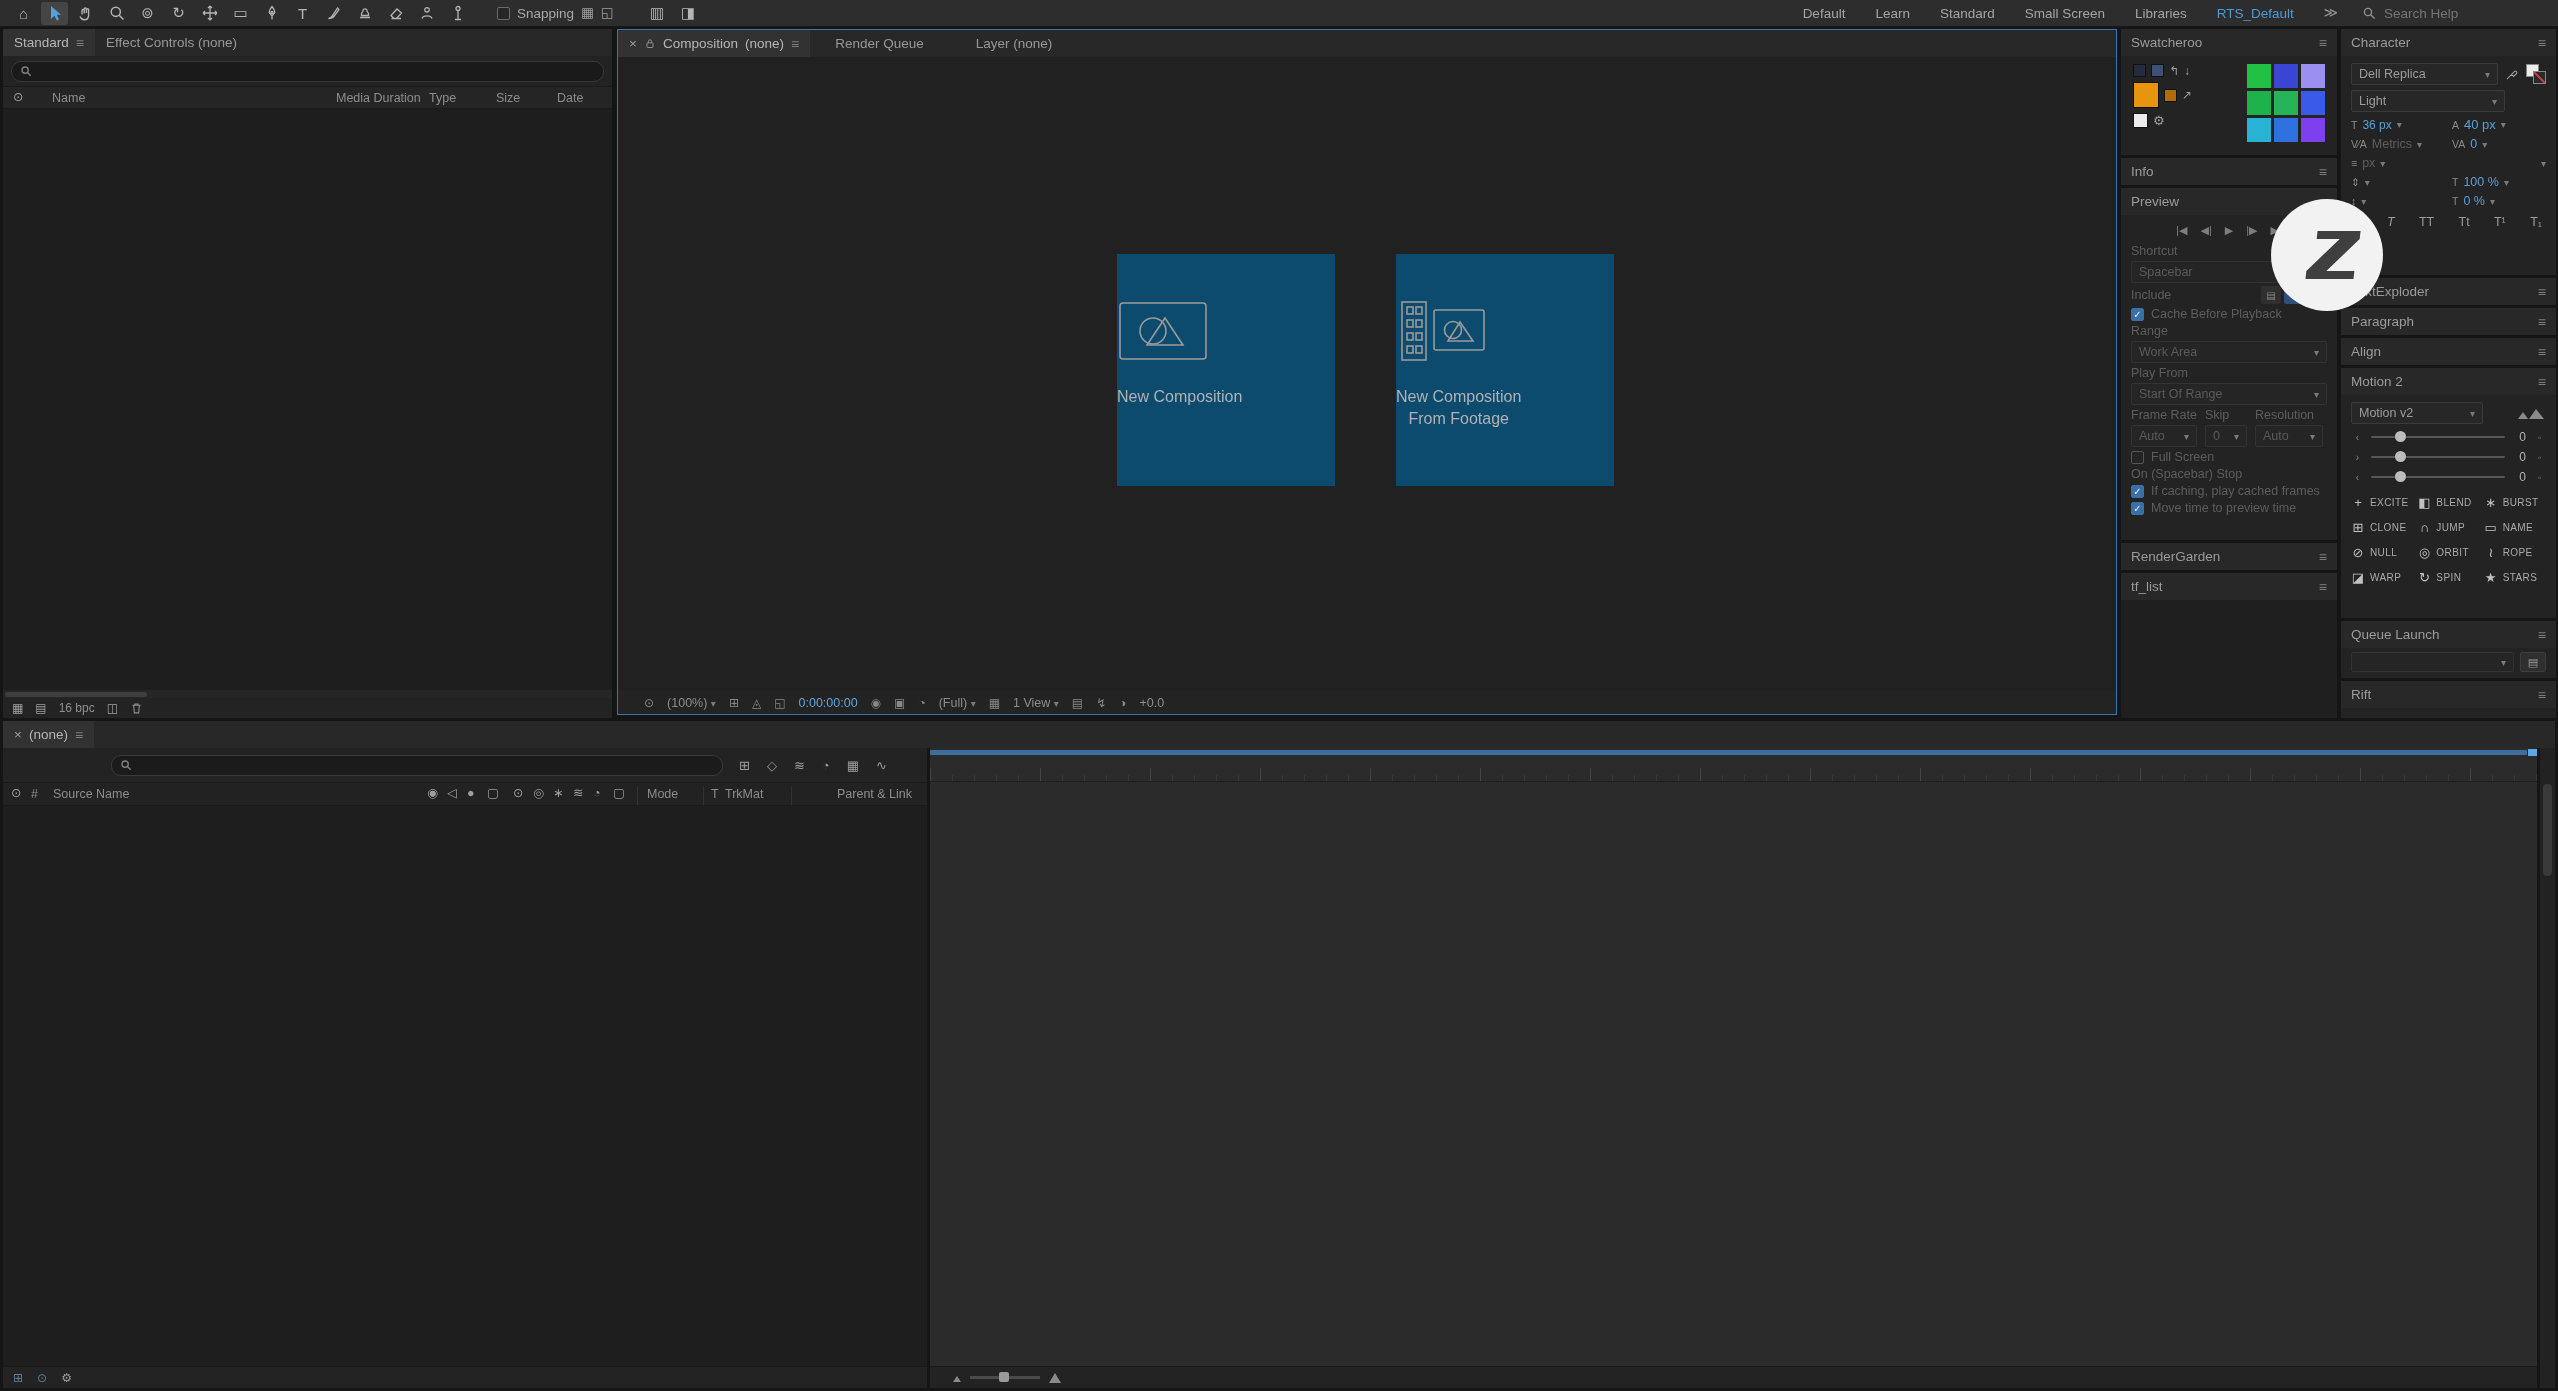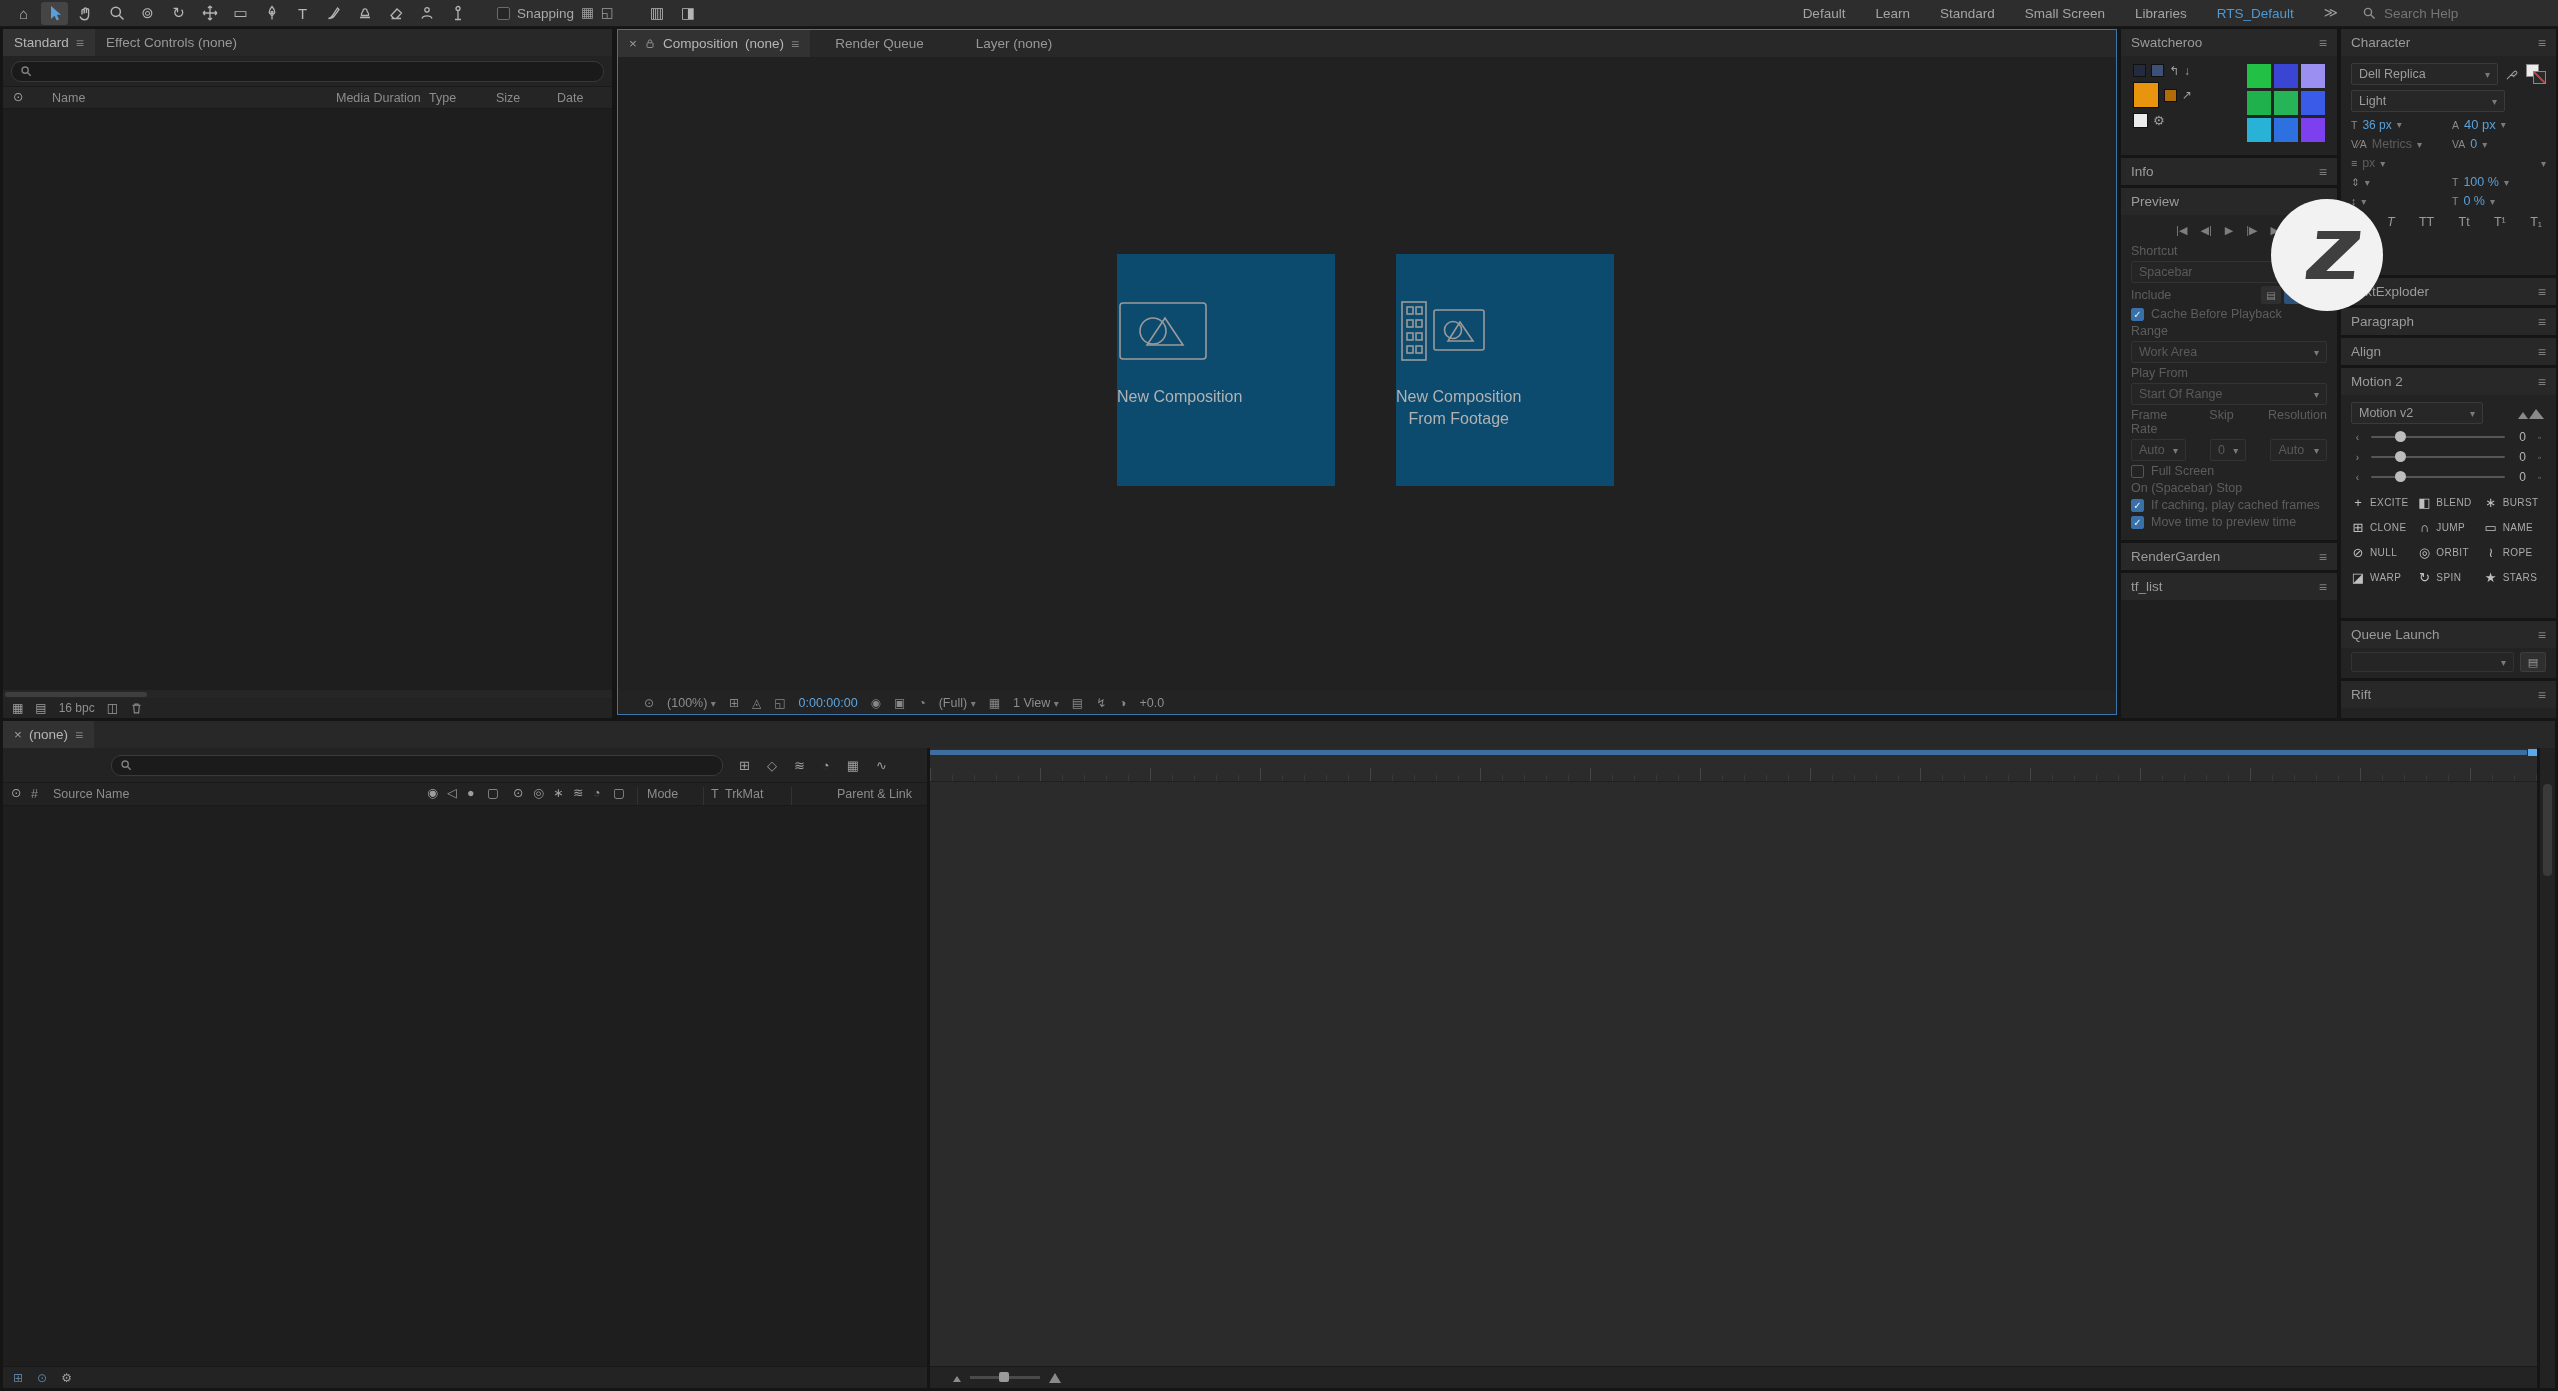--- a/index.html
+++ b/index.html
@@ -80,21 +80,21 @@
 .swgrid{display:grid;grid-template-columns:repeat(3,24px);grid-auto-rows:24px;gap:3px;align-self:flex-start}
 .swgrid .sw{width:24px;height:24px;border:none}
 
 .pv{flex:1;display:flex;flex-direction:column;gap:3px;padding:6px 10px;overflow:hidden}
 .pv-transport{display:flex;justify-content:center;gap:13px;color:#7e7e7e;font-size:11px;padding:3px 0 4px}
 .pv-include{display:flex;align-items:center}
 .incbtns{margin-left:auto;display:flex;gap:3px}
 .incbtn{width:20px;height:18px;background:#2f2f2f;border-radius:2px;display:flex;align-items:center;justify-content:center;
   font-size:10px;color:#8a8a8a}
 .incbtn.on{background:#2d5178;color:#cfe2f2}
-.pv3{display:flex;gap:24px}
+.pv3{display:flex;gap:8px}
 .pv3 .w1{width:66px}.pv3 .w2{width:42px}.pv3 .w3{width:68px}
 
 .ch{flex:1;display:flex;flex-direction:column;gap:5px;padding:7px 10px;overflow:hidden}
 .chrow{display:flex;align-items:center;gap:7px}
 .half{flex:1;display:flex;align-items:center;gap:5px}
 .mini{font-size:10.5px;color:#8a8a8a}
 .vdrop{flex:1}
 .swatchpair{position:relative;width:20px;height:20px;flex:0 0 20px}
 .swatchpair .fill{position:absolute;top:0;left:0;width:13px;height:13px;background:#ececec;border:1px solid #888}
 .swatchpair .stroke{position:absolute;bottom:0;right:0;width:13px;height:13px;border:1px solid #888;background:#2a2a2a;

